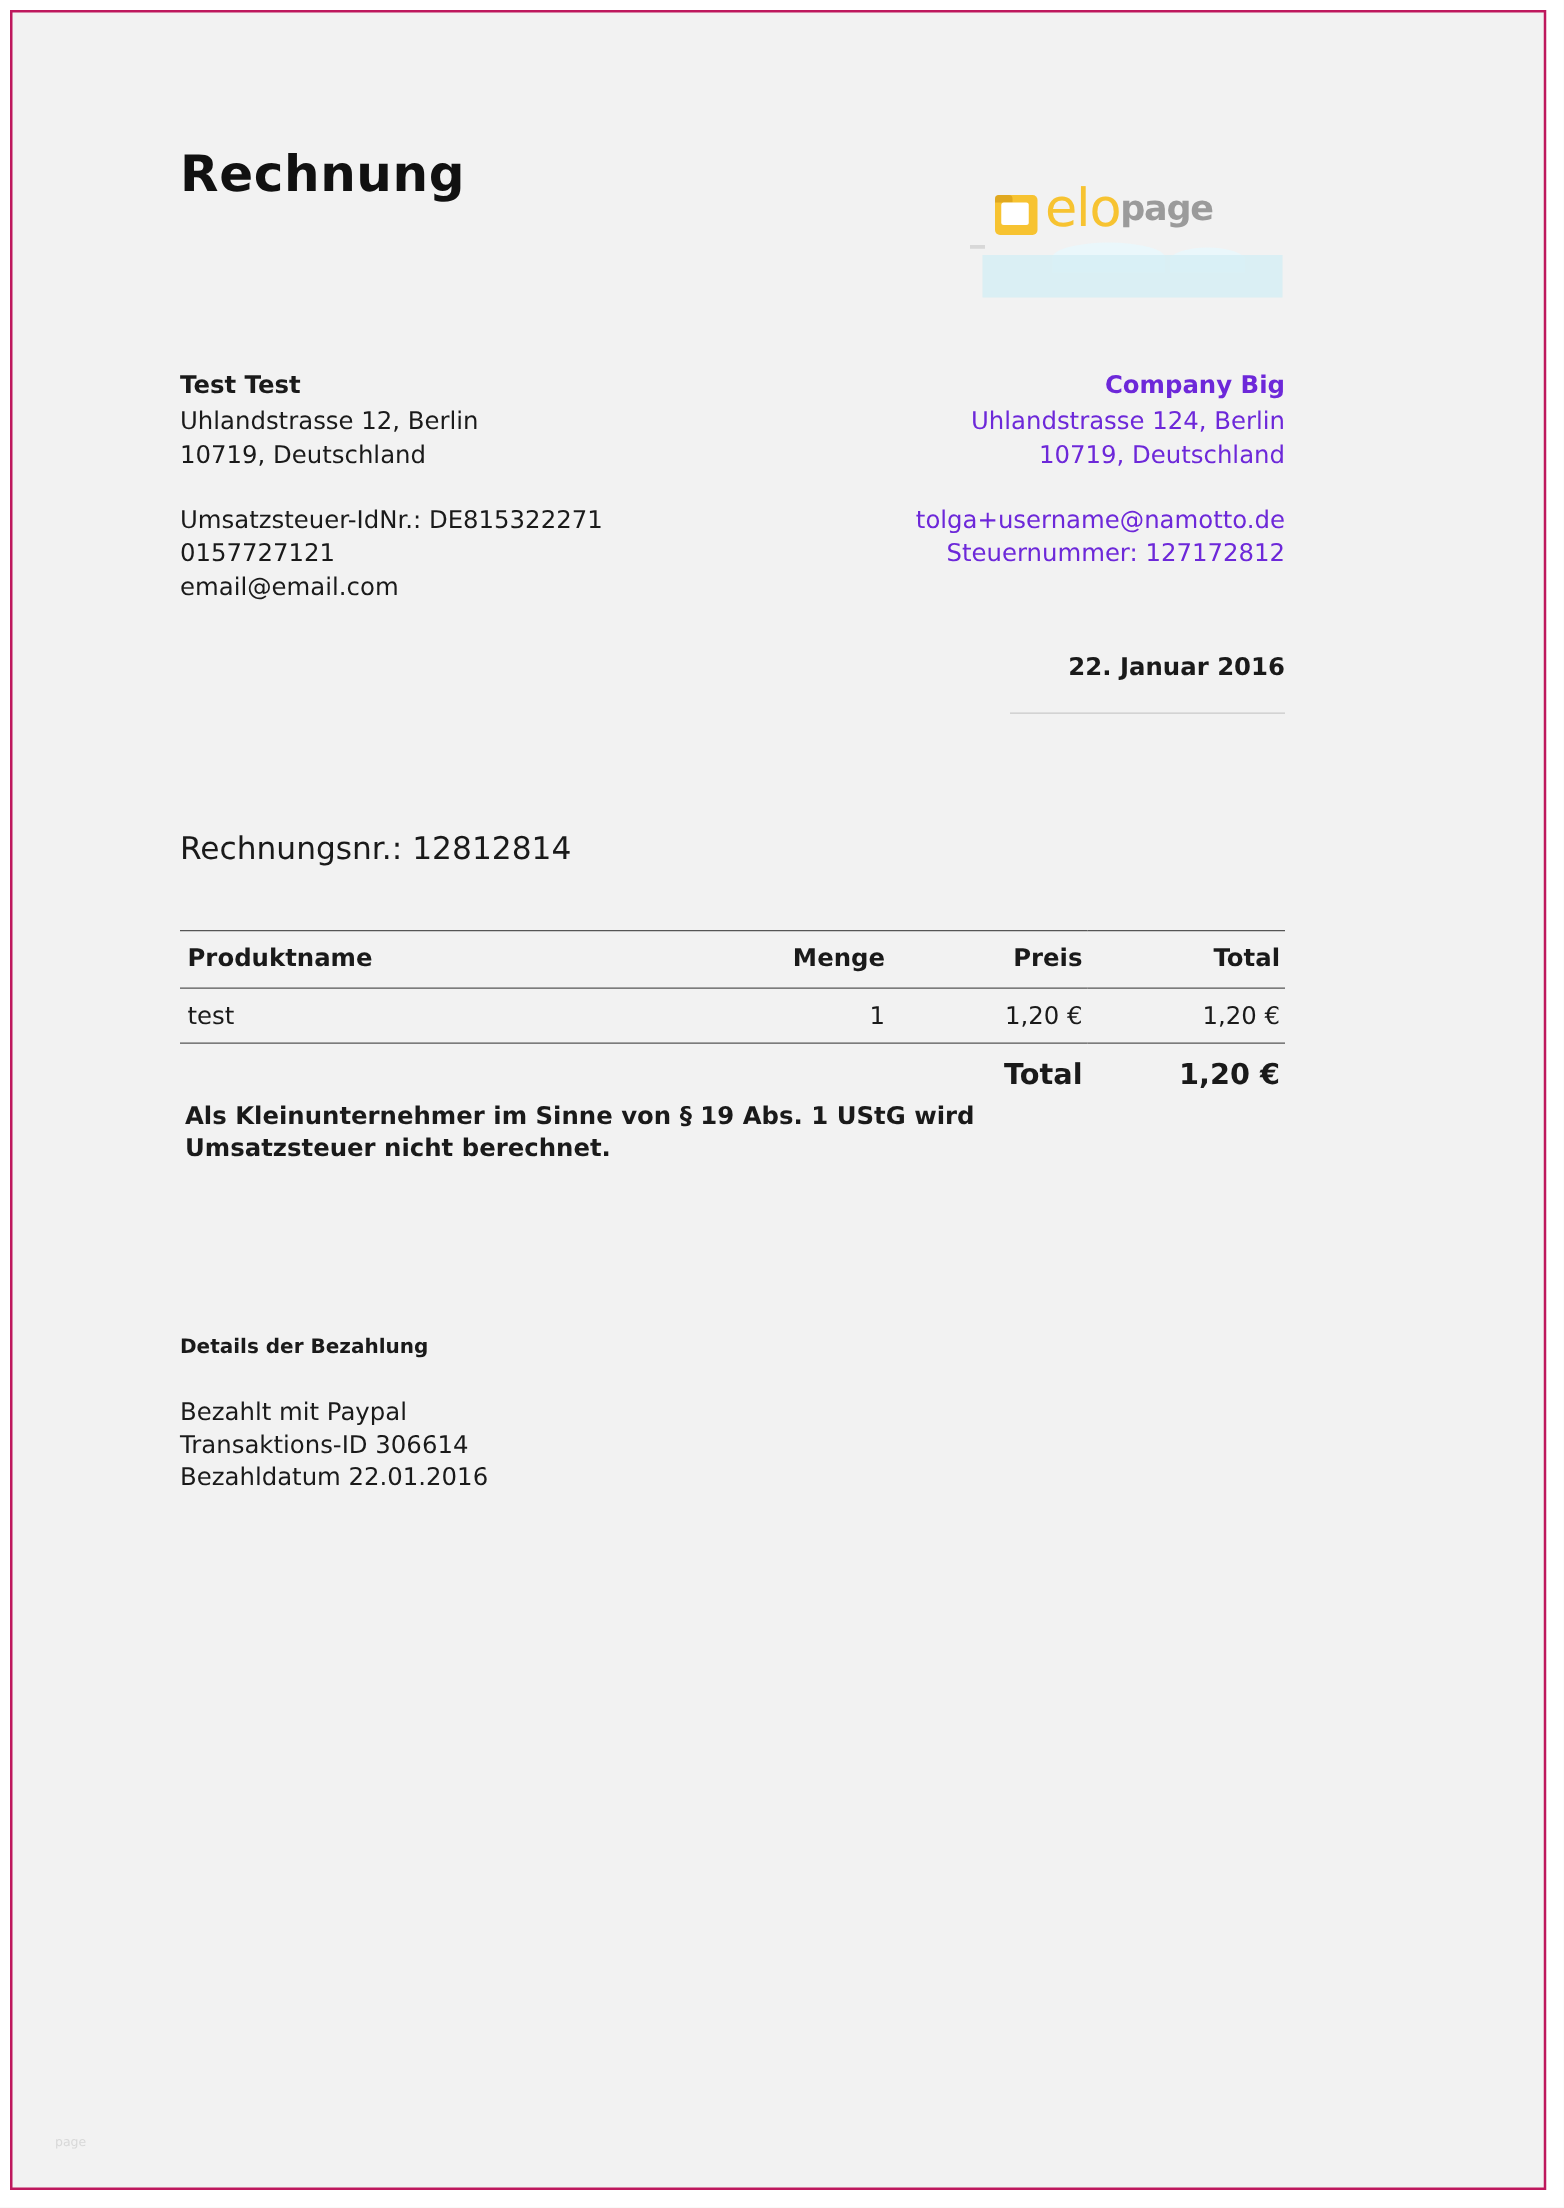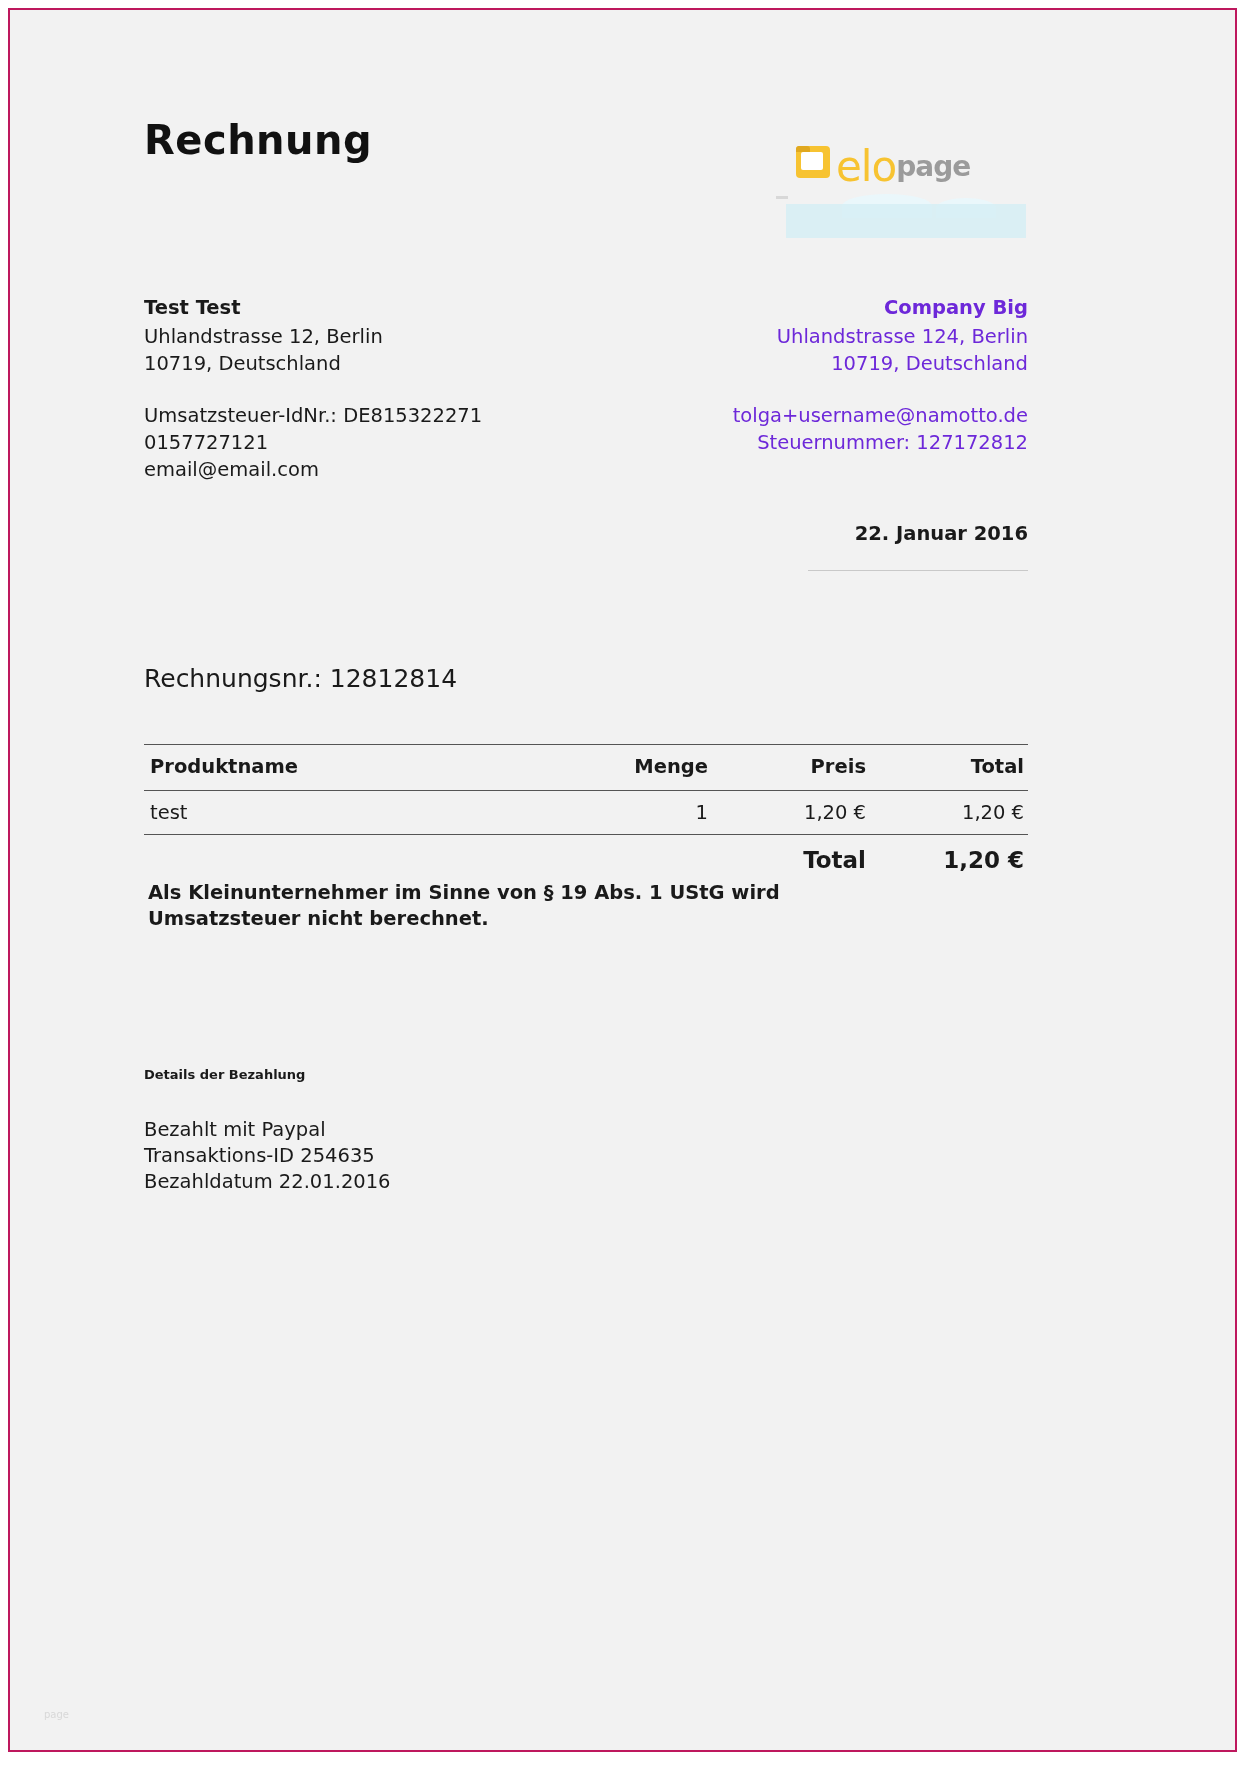--- a/index.html
+++ b/index.html
@@ -55,21 +55,21 @@
     right: 2px;
     top: 110px;
     width: 240px;
     height: 115px;
   }
   .logo-row {
     position: absolute;
     left: 10px;
     top: 14px;
     display: flex;
-    align-items: flex-start;
+    align-items: flex-end;
   }
   .logo-mark {
     width: 34px;
     height: 32px;
     background: #f7c331;
     border-radius: 4px 4px 4px 4px;
     position: relative;
     margin-right: 6px;
   }
   .logo-mark:after {
@@ -241,21 +241,21 @@
     font-size: 19.5px;
     font-weight: bold;
     line-height: 26px;
     color: #1a1a1a;
   }
 
   .pay-title {
     position: absolute;
     left: 0;
     top: 1045px;
-    font-size: 13px;
+    font-size: 16px;
     font-weight: bold;
     color: #1a1a1a;
   }
   .pay-details {
     position: absolute;
     left: 0;
     top: 1095px;
     font-size: 19.5px;
     line-height: 26px;
     color: #1a1a1a;
@@ -340,20 +340,20 @@
       </table>
 
       <div class="note">
         <div>Als Kleinunternehmer im Sinne von § 19 Abs. 1 UStG wird</div>
         <div>Umsatzsteuer nicht berechnet.</div>
       </div>
 
       <div class="pay-title">Details der Bezahlung</div>
       <div class="pay-details">
         <div>Bezahlt mit Paypal</div>
-        <div>Transaktions-ID 254635</div>
+        <div>Transaktions-ID 306614</div>
         <div>Bezahldatum 22.01.2016</div>
       </div>
 
     </div>
     <div class="watermark">page</div>
   </div>
 </div>
 
 </body></html>

